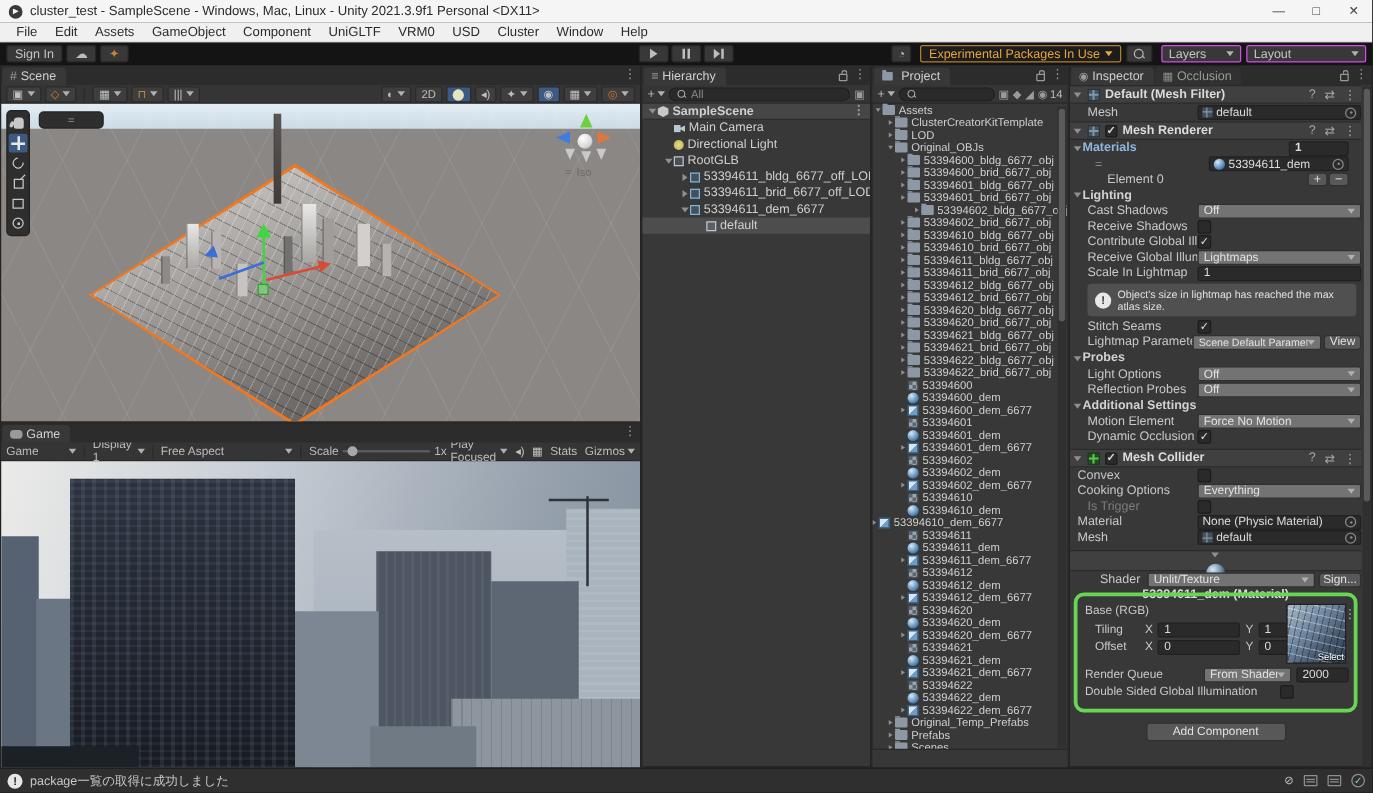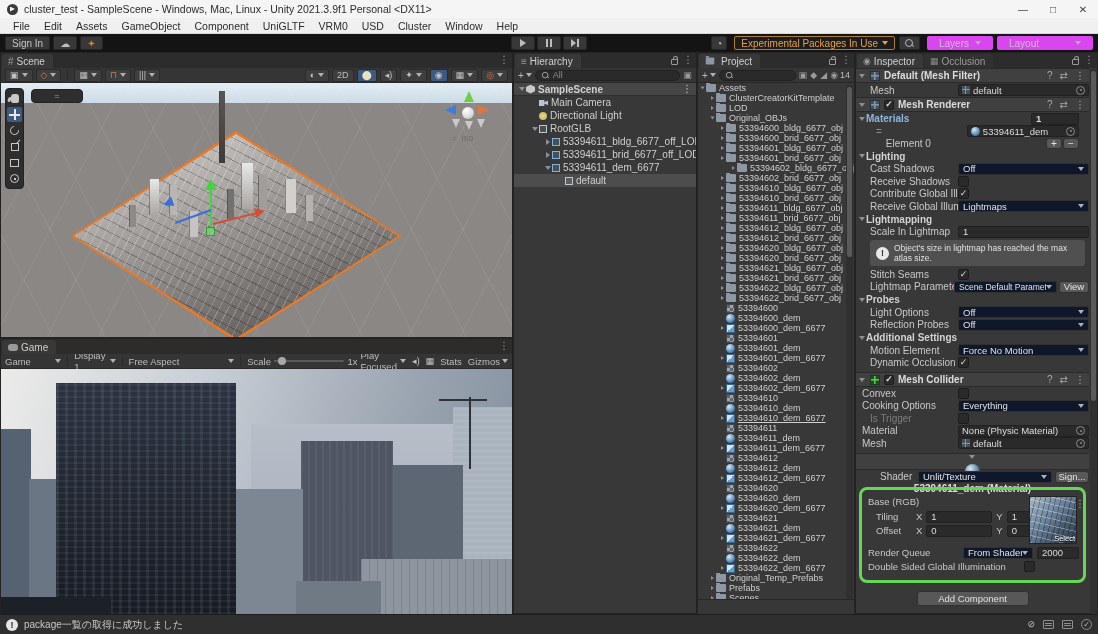--- a/index.html
+++ b/index.html
@@ -19,21 +19,21 @@
   .tb-btn { height:14px; background:#383838; border:1px solid #262626; border-radius:2px; color:#c4c4c4; display:flex; align-items:center; padding:0 6px; margin-right:3px; font-size:10px; }
   .tb-ic { font-size:10px; color:#bdbdbd; }
   .play-group { position:absolute; left:50%; transform:translateX(-50%); display:flex; gap:2px; }
   .play-btn { width:24px; height:14px; background:#383838; border:1px solid #262626; border-radius:2px; display:flex; align-items:center; justify-content:center; color:#c4c4c4; }
   .play-tri { width:0; height:0; border-left:6px solid #bdbdbd; border-top:4px solid transparent; border-bottom:4px solid transparent; }
   .pause-bars { display:flex; gap:2px; } .pause-bars i { width:2px; height:8px; background:#bdbdbd; }
   .step-ic { display:flex; align-items:center; gap:1px; } .step-ic b { width:2px; height:8px; background:#bdbdbd; }
   .tb-right { margin-left:auto; display:flex; align-items:center; gap:4px; }
   .exp-pkg { height:14px; border:1px solid #b07f2e; border-radius:2px; color:#e8a33d; background:#1c1c1c; display:flex; align-items:center; padding:0 6px; font-size:10px; gap:4px; }
   .exp-pkg .caret { border-top-color:#e8a33d; }
-  .dd { height:14px; min-width:64px; background:#383838; border:7px solid #d946ef; border-radius:2px; color:#c4c4c4; display:flex; align-items:center; justify-content:space-between; padding:0 5px; font-size:10px; gap:6px; }
+  .dd { height:14px; min-width:64px; background:#383838; border:1px solid #d946ef; border-radius:2px; color:#c4c4c4; display:flex; align-items:center; justify-content:space-between; padding:0 5px; font-size:10px; gap:6px; }
   .caret { width:0; height:0; border-left:3.5px solid transparent; border-right:3.5px solid transparent; border-top:4px solid #b0b0b0; }
   .icon-search { position:relative; width:9px; height:9px; display:inline-block; }
   .icon-search::before { content:""; position:absolute; left:0; top:0; width:6px; height:6px; border:1.4px solid #b5b5b5; border-radius:50%; }
   .icon-search::after { content:""; position:absolute; left:6px; top:6px; width:3px; height:1.4px; background:#b5b5b5; transform:rotate(45deg); }
 
   
   .main { position:absolute; left:0; top:52px; width:1098px; height:562px; display:flex; }
   .col { position:relative; height:100%; }
   .panel { position:relative; background:#383838; border:1px solid #232323; }
   .tabbar { height:15px; background:#2c2c2c; display:flex; align-items:flex-end; position:relative; }
@@ -120,21 +120,21 @@
   .insp-body { position:relative; height:547px; overflow:hidden; padding-right:8px; }
   .comp-head { height:15px; background:#404040; border-top:1px solid #2a2a2a; border-bottom:1px solid #2a2a2a; display:flex; align-items:center; gap:4px; padding:0 4px; font-size:10px; font-weight:bold; color:#dcdcdc; }
   .head-icons { margin-left:auto; display:flex; align-items:center; gap:7px; color:#a8a8a8; font-weight:normal; }
   .chk-grid { width:10px; height:10px; background:linear-gradient(#7e96a8,#7e96a8), linear-gradient(#7e96a8,#7e96a8), #45525c; background-size:1.6px 100%,100% 1.6px; background-position:center; background-repeat:no-repeat; border:1px solid #28323a; }
   .chk-grid.green { background:linear-gradient(#57c94f,#57c94f), linear-gradient(#57c94f,#57c94f), #244a22; background-size:1.6px 100%,100% 1.6px; background-position:center; background-repeat:no-repeat; border-color:#1c3a1b; }
   .irow { height:12.5px; display:flex; align-items:center; padding-left:14px; font-size:10px; color:#c8c8c8; }
   .irow .lbl { width:88px; flex:none; overflow:hidden; white-space:nowrap; }
   .irow .lbl.dim { color:#7d7d7d; }
   .fold-row { height:13px; display:flex; align-items:center; padding-left:4px; font-weight:bold; color:#d2d2d2; font-size:10px; }
   .checkbox { width:11px; height:11px; background:#2a2a2a; border:1px solid #1c1c1c; border-radius:2px; display:flex; align-items:center; justify-content:center; color:#dcdcdc; font-size:9px; line-height:1; flex:none; }
-  .dropdown { flex:1; height:12px; background:#0f172a; border:1px solid #303030; border-radius:2px; display:flex; align-items:center; justify-content:space-between; padding:0 4px; font-size:9.5px; color:#e2e2e2; min-width:0; }
+  .dropdown { flex:1; height:12px; background:#737373; border:1px solid #303030; border-radius:2px; display:flex; align-items:center; justify-content:space-between; padding:0 4px; font-size:9.5px; color:#e2e2e2; min-width:0; }
   .dropdown span { overflow:hidden; white-space:nowrap; }
   .numfield { flex:1; height:12px; background:#2a2a2a; border:1px solid #212121; border-radius:2px; display:flex; align-items:center; padding:0 4px; font-size:9.5px; color:#dcdcdc; }
   .objfield { flex:1; height:12px; background:#2a2a2a; border:1px solid #212121; border-radius:2px; display:flex; align-items:center; gap:3px; padding:0 3px; font-size:9.5px; color:#dcdcdc; position:relative; min-width:0; }
   .objfield .picker { margin-left:auto; width:9px; height:9px; border:1px solid #8a8a8a; border-radius:50%; position:relative; flex:none; }
   .objfield .picker::after { content:""; position:absolute; left:2.5px; top:2.5px; width:2px; height:2px; background:#8a8a8a; border-radius:50%; }
   .mini-grid { width:8px; height:8px; background:linear-gradient(#7e96a8,#7e96a8), linear-gradient(#7e96a8,#7e96a8), #45525c; background-size:1.4px 100%,100% 1.4px; background-position:center; background-repeat:no-repeat; flex:none; }
   .warnbox { margin:2px 4px 2px 14px; background:#505050; border-radius:3px; display:flex; align-items:center; gap:5px; padding:3px 6px; font-size:8.5px; color:#e0e0e0; }
   .warn-ic { width:13px; height:13px; border-radius:50%; background:#e8e8e8; color:#333; font-weight:bold; display:flex; align-items:center; justify-content:center; font-size:9px; flex:none; }
   .btn { background:#585858; border:1px solid #303030; border-radius:3px; color:#e2e2e2; display:flex; align-items:center; justify-content:center; font-size:9.5px; }
   .plusminus { display:flex; justify-content:flex-end; gap:1px; padding-right:10px; height:12px; }
@@ -688,21 +688,21 @@
           <div class="prow" style="padding-left: 23px;">
             <span class="tri none"></span>
             <span class="ic ic-texture"></span>
             <span style="overflow: hidden; text-overflow: clip;">53394610</span>
           </div>
           <div class="prow" style="padding-left: 23px;">
             <span class="tri none"></span>
             <span class="ic ic-material"></span>
             <span style="overflow: hidden; text-overflow: clip;">53394610_dem</span>
           </div>
-          <div class="prow" style="padding-left: 23px; text-decoration: underline;">
+          <div class="prow" style="">
             <span class="tri"></span>
             <span class="ic ic-model"></span>
             <span style="overflow: hidden; text-overflow: clip;">53394610_dem_6677</span>
           </div>
           <div class="prow" style="padding-left: 23px;">
             <span class="tri none"></span>
             <span class="ic ic-texture"></span>
             <span style="overflow: hidden; text-overflow: clip;">53394611</span>
           </div>
           <div class="prow" style="padding-left: 23px;">
@@ -885,24 +885,20 @@
             <span class="checkbox">✓</span>
           </div>
         <div class="irow">
             <span class="lbl">Receive Global Illumi</span>
             <div class="dropdown">
               <span>Lightmaps</span>
               <span class="caret"></span>
             </div>
           </div>
 
-        <div class="fold-row">
-            <span class="tri open"></span>
-            <span>Lightmapping</span>
-          </div>
         <div class="irow">
             <span class="lbl">Scale In Lightmap</span>
             <div class="numfield">
               <span>1</span>
             </div>
           </div>
         <div class="warnbox">
             <span class="warn-ic">!</span>
             <span>Object's size in lightmap has reached the max atlas size.</span>
           </div>

